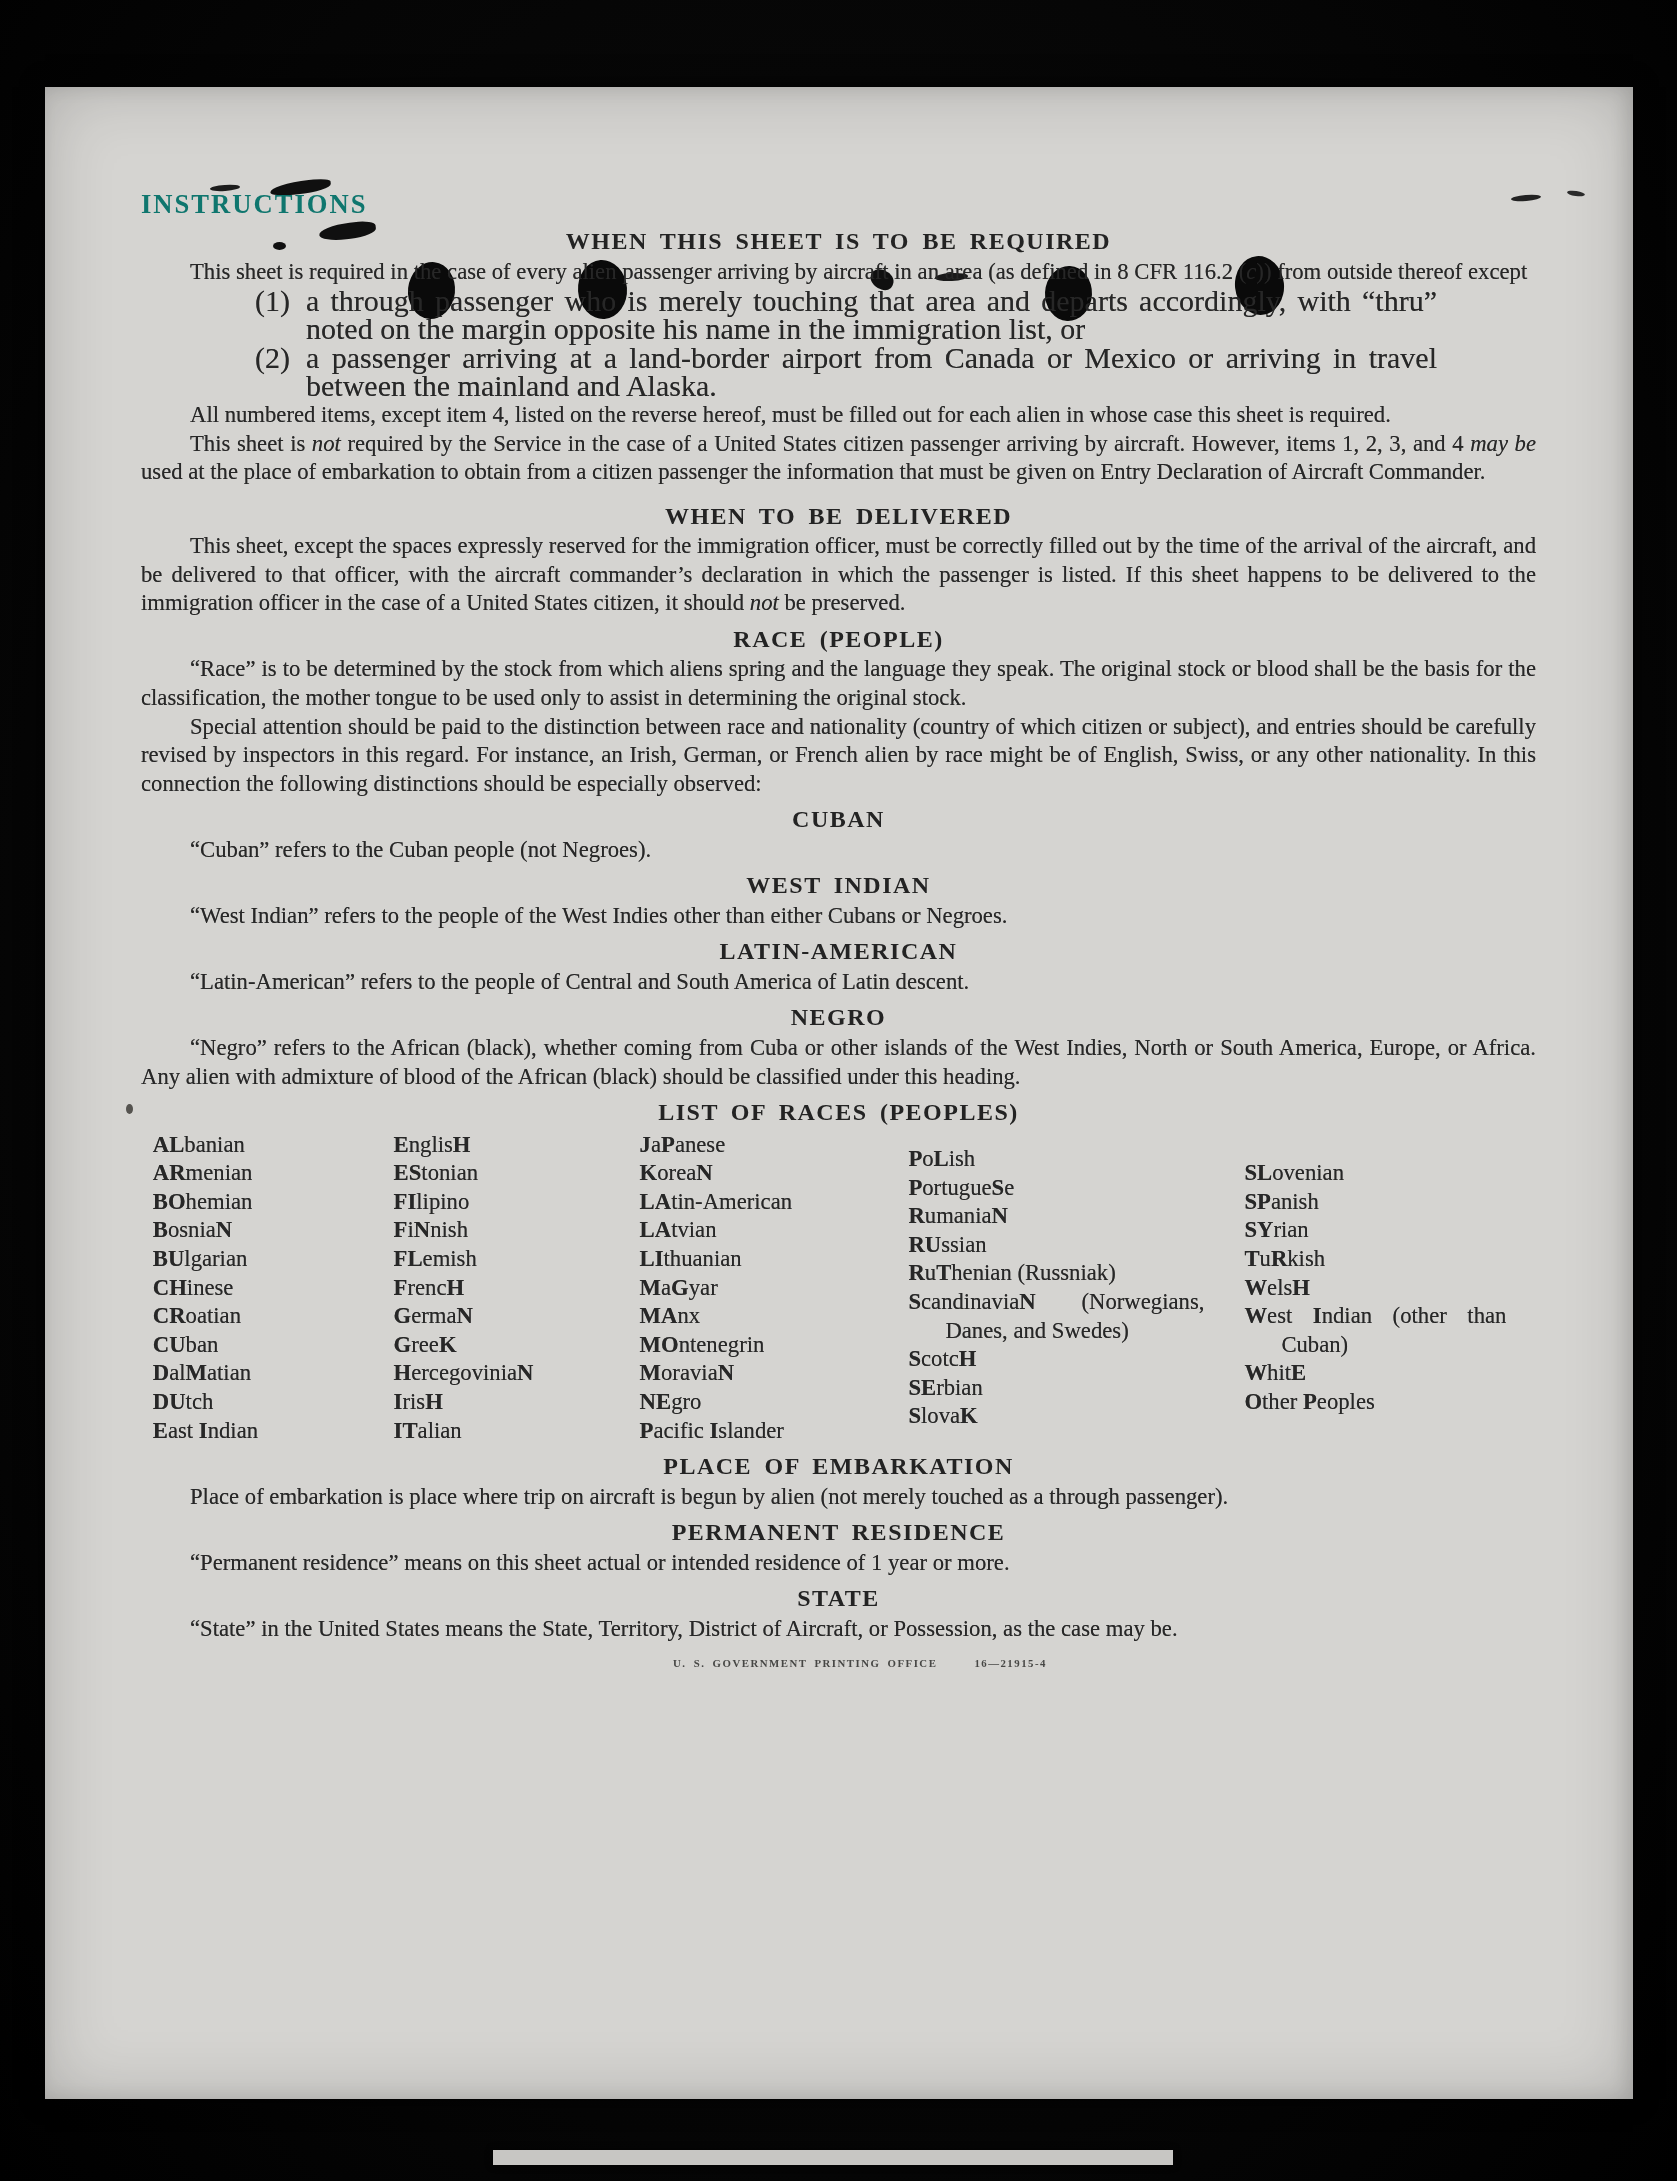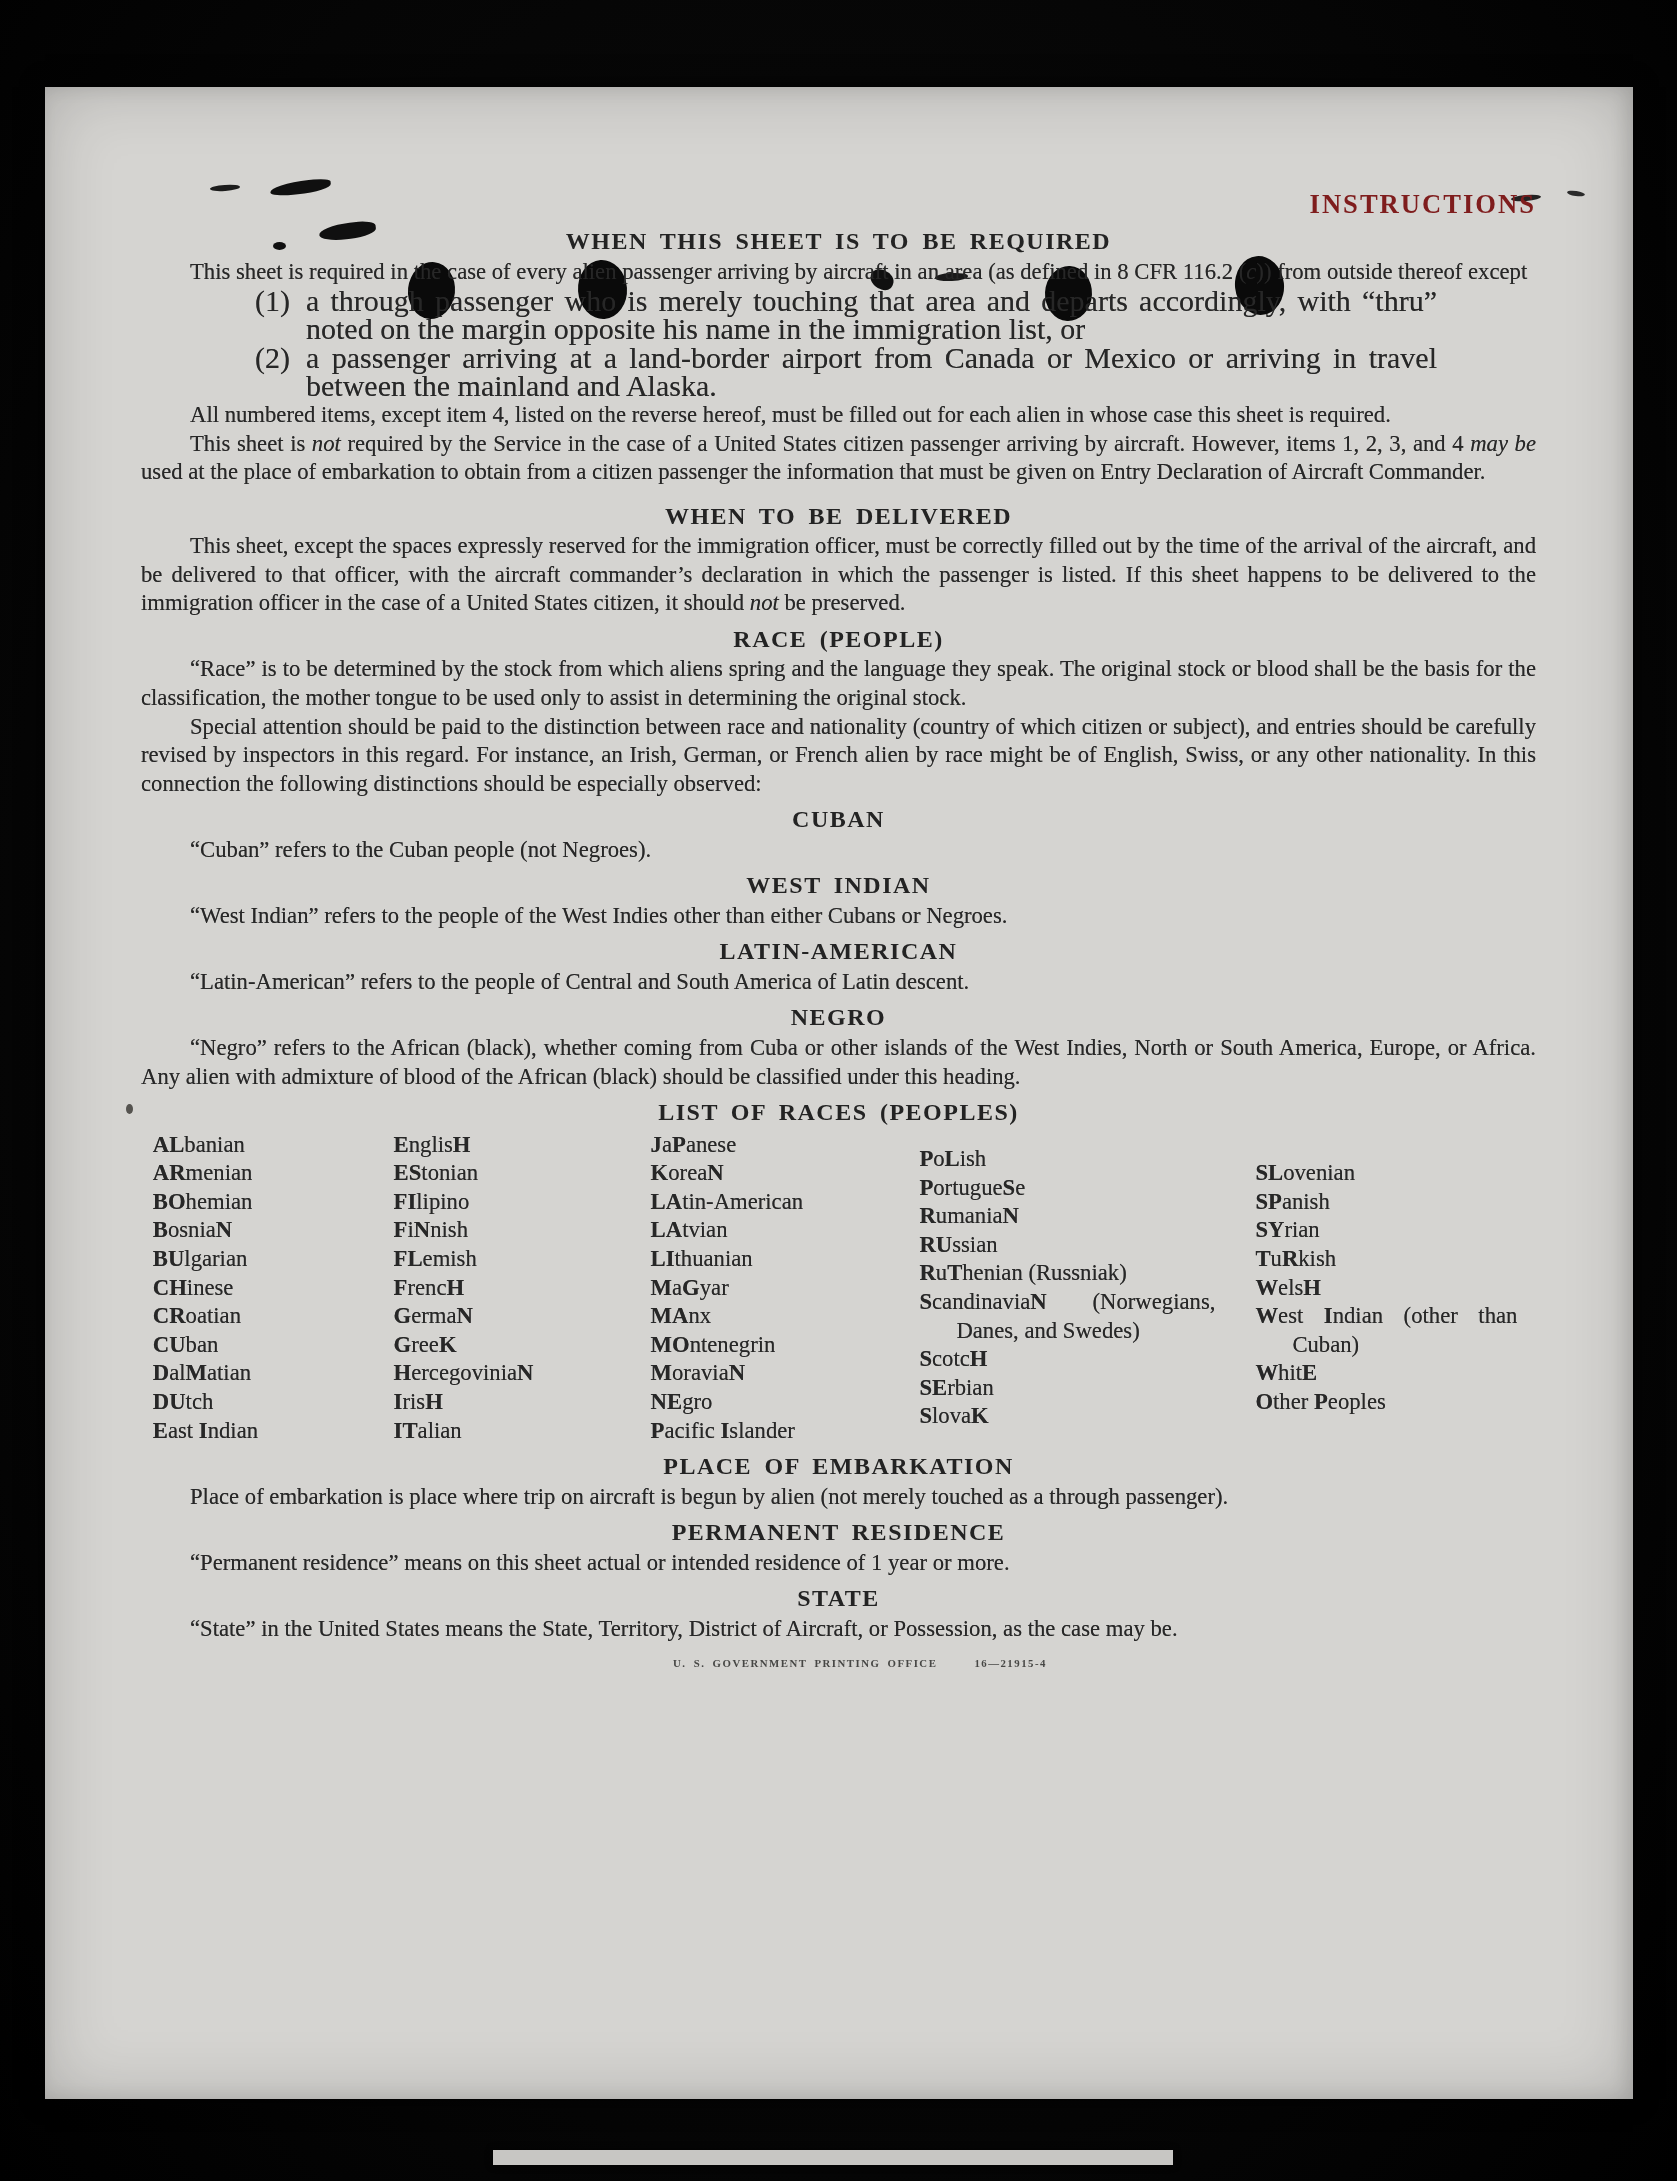--- a/index.html
+++ b/index.html
@@ -1,30 +1,30 @@
 <!DOCTYPE html>
 <html><head>
 <meta charset="utf-8">
 <style>
   html,body{margin:0;padding:0;background:#000;}
   .stage{position:relative;width:1678px;height:2182px;background:radial-gradient(ellipse at 50% 45%, #0d0d0d 0%, #050505 70%, #000 100%);overflow:hidden;font-family:"Liberation Serif","DejaVu Serif",serif;}
   .paper{position:absolute;left:45px;top:87px;width:1588px;height:2012px;background:#d5d4d1;box-shadow:inset 0 0 69px rgba(0,0,0,0.18), inset -5.9px 0 17.7px rgba(0,0,0,0.12), 0 0 21.7px rgba(0,0,0,0.9);}
   .content{position:absolute;left:96px;top:102px;width:1395px;color:#262626;}
-  .title{font-size:26.6px;font-weight:bold;text-align:right;letter-spacing:2px;line-height:31.5px;color:#7f1d1d;}
+  .title{font-size:26.6px;font-weight:bold;text-align:left;letter-spacing:2px;line-height:31.5px;color:#0f766e;}
   .h2{font-size:24px;font-weight:bold;text-align:center;letter-spacing:1.5px;word-spacing:4.9px;line-height:27.6px;margin:7.9px 0 2px 0;color:#232323;}
   .h2.mt{margin-top:15.8px;}
   .body{font-size:22.7px;line-height:28.6px;text-align:justify;margin:0;color:#272727;text-shadow:0 0 0.5px rgba(30,30,30,0.55);}
   .ind{text-indent:49px;}
   .item{font-size:30px;line-height:28.6px;text-align:justify;margin:0 99px 0 114px;padding-left:51px;text-indent:-51px;color:#272727;text-shadow:0 0 0.5px rgba(30,30,30,0.55);}
   .item-num{display:inline-block;width:51px;text-indent:0;}
   .race-list{display:flex;align-items:center;margin:3.9px 0 7.9px 11.8px;}
   .race-col{flex:none;}
   .col-0{width:229px;}
   .col-1{width:246px;margin-left:11.8px;}
-  .col-2{width:256px;margin-left:11px;}
+  .col-2{width:256px;margin-left:0;}
   .col-3{width:296px;margin-left:12.8px;}
   .col-4{width:262px;margin-left:40px;}
   .race-entry{font-size:22.7px;line-height:28.6px;text-align:justify;padding-left:37px;text-indent:-37px;color:#272727;text-shadow:0 0 0.5px rgba(30,30,30,0.55);}
   .footer{margin:13.8px 0 0 532px;font-size:10.8px;font-weight:bold;letter-spacing:1.5px;word-spacing:3px;color:#474745;}
   .footer .code{margin-left:37px;}
   .punch{position:absolute;background:#0a0a0a;border-radius:50%;}
   .punch.p1{left:363px;top:175px;width:47px;height:57px;transform:rotate(6deg);}
   .punch.p2{left:533px;top:173px;width:49px;height:59px;transform:rotate(-4deg);}
   .punch.p3{left:1000px;top:179px;width:47px;height:55px;transform:rotate(3deg);}
   .punch.p4{left:1190px;top:169px;width:49px;height:59px;transform:rotate(-6deg);}

